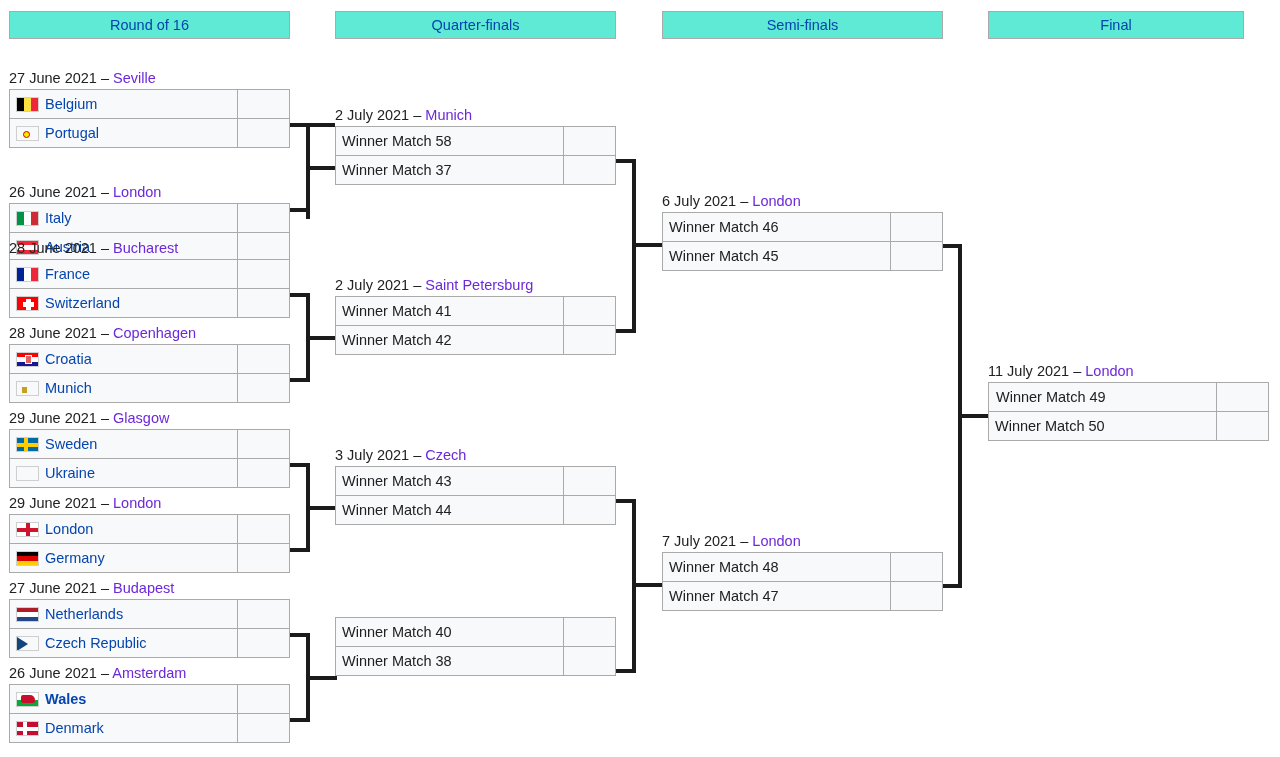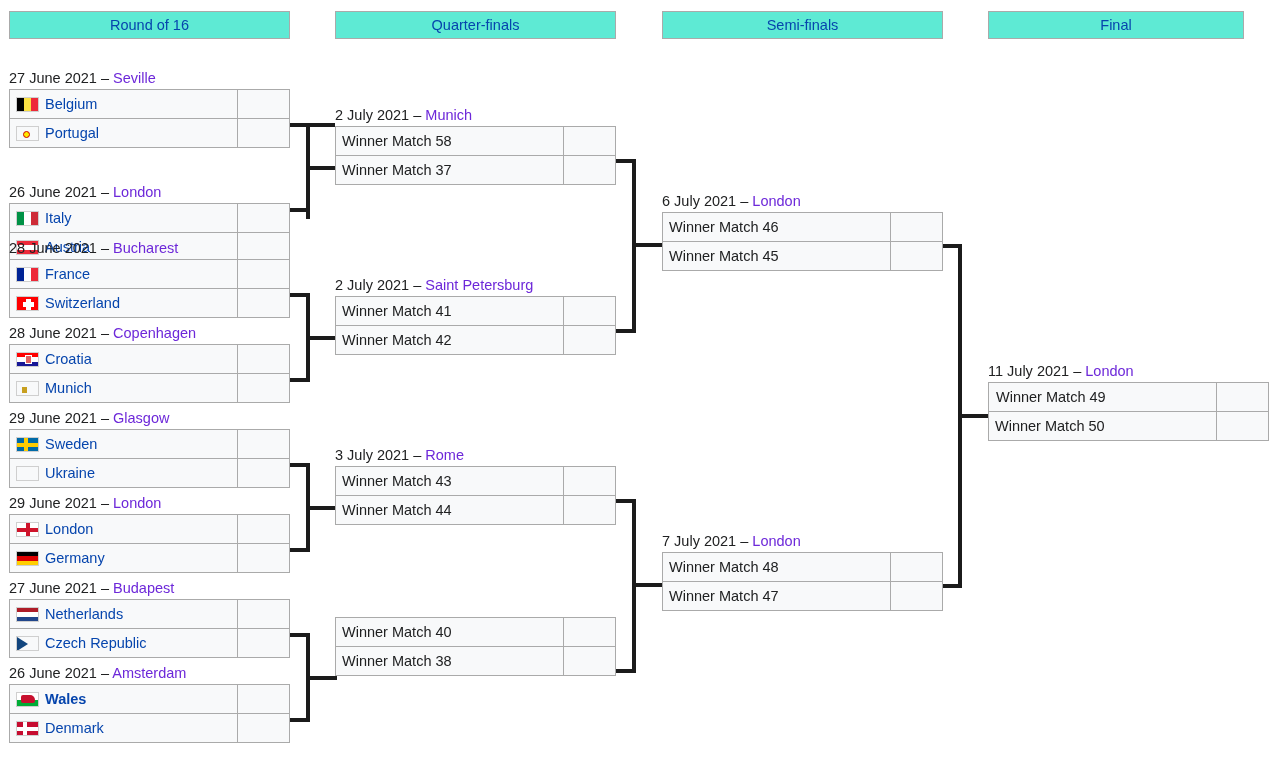--- a/index.html
+++ b/index.html
@@ -403,21 +403,21 @@
         <td class="score-cell"></td>
       </tr>
     </tbody>
       </table>
   </div>
 
   <div class="match" style="left:335px; top:447px;">
     <div class="match-caption">
       <span>3 July 2021</span>
       <span>–</span>
-      <span class="venue">Rome</span>
+      <span class="venue">Czech</span>
     </div>
     <table class="match-table">
       <tbody>
           <tr>
         <td class="team-cell" style="width:228px;">
           <span class="team-name plain">Winner Match 43</span>
         </td>
         <td class="score-cell" style="width:52px;"></td>
       </tr>
       <tr>

